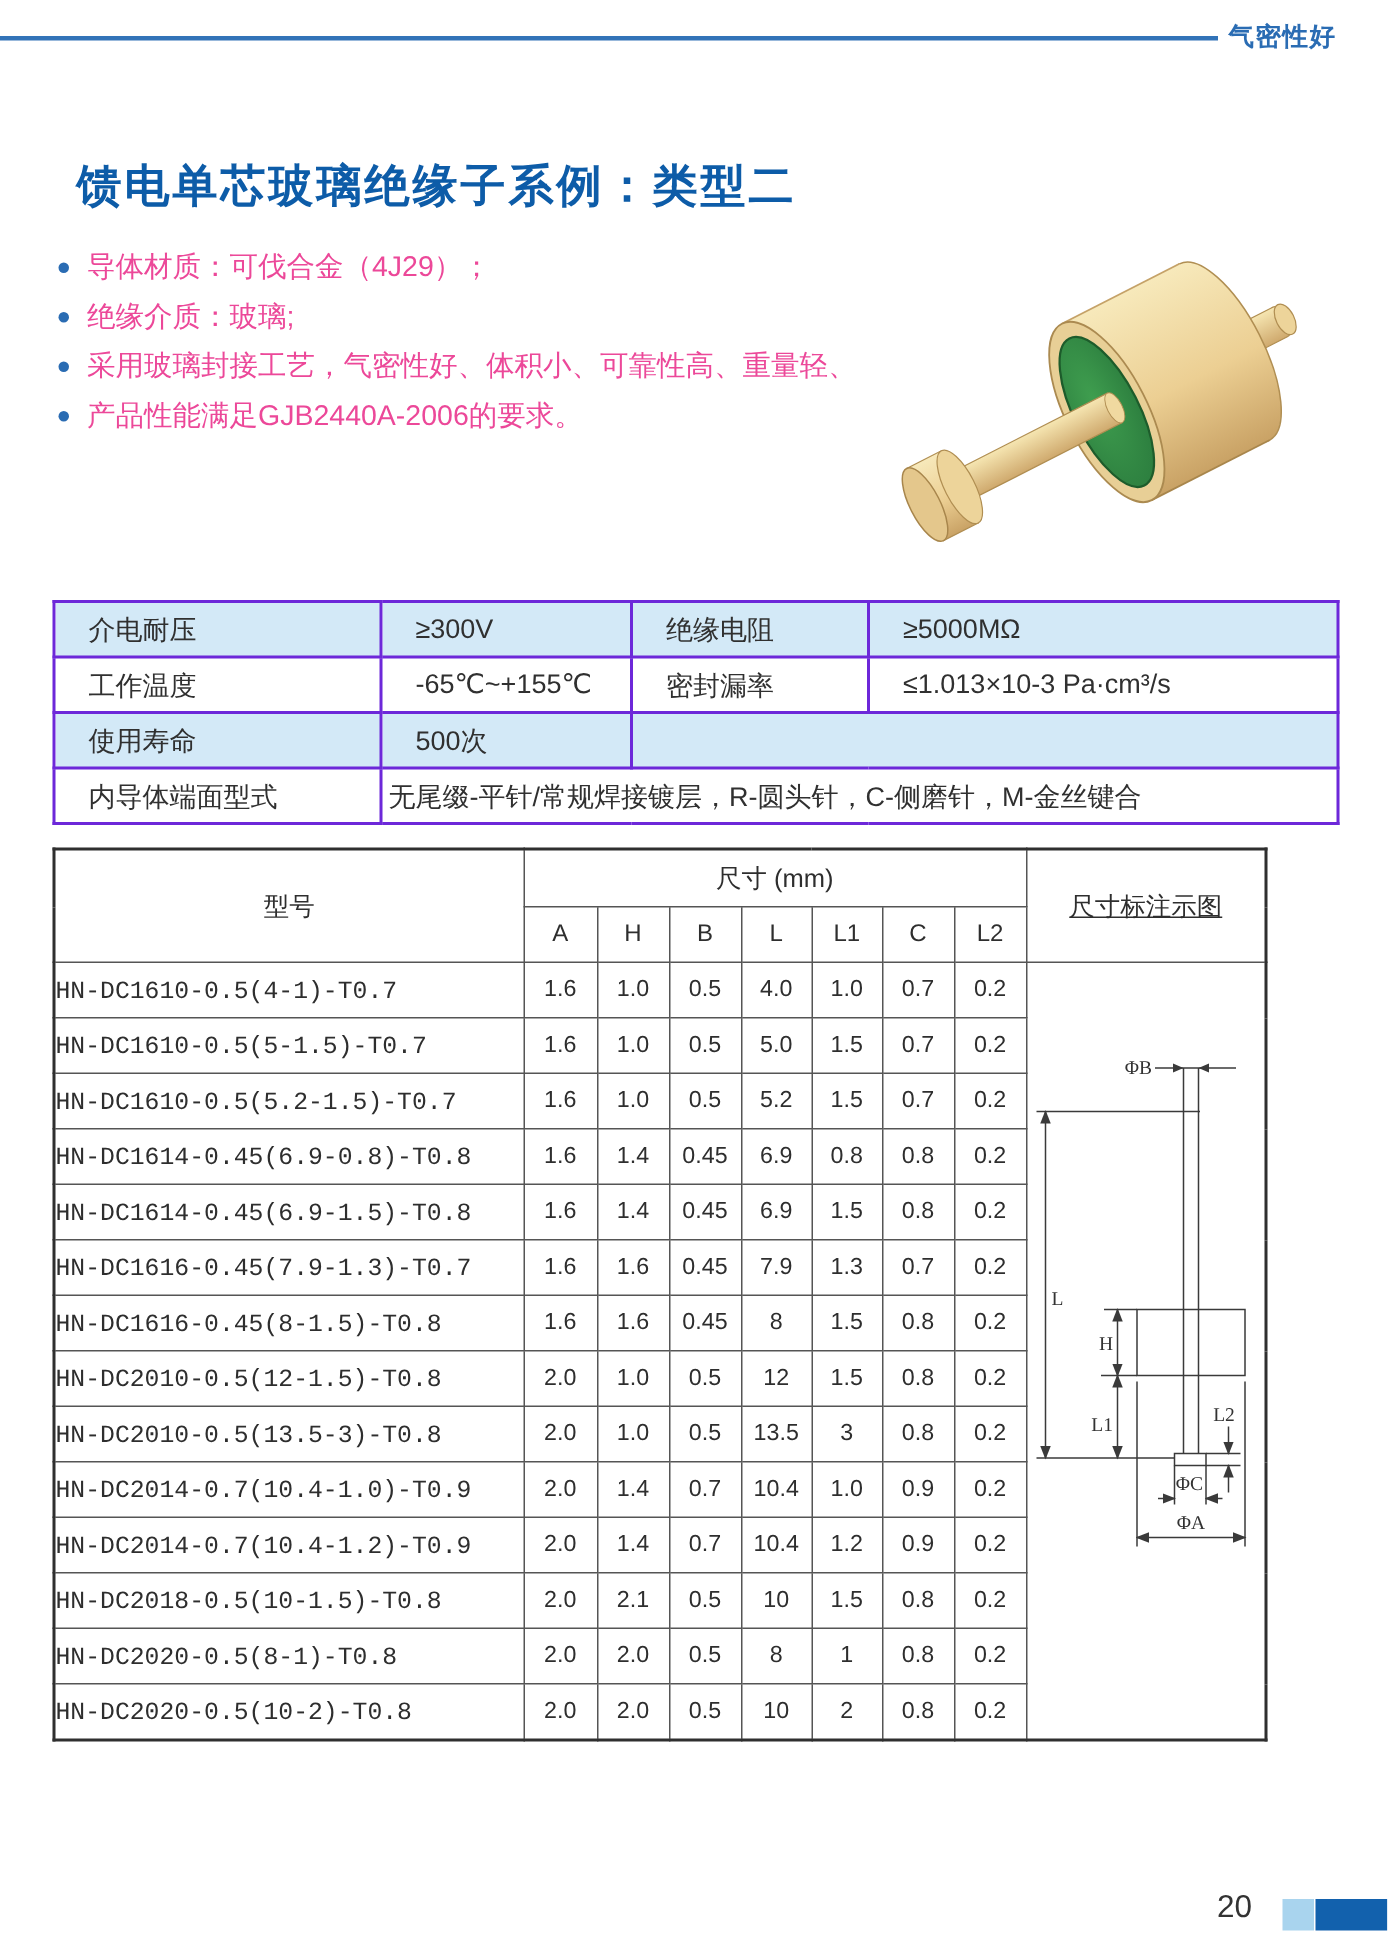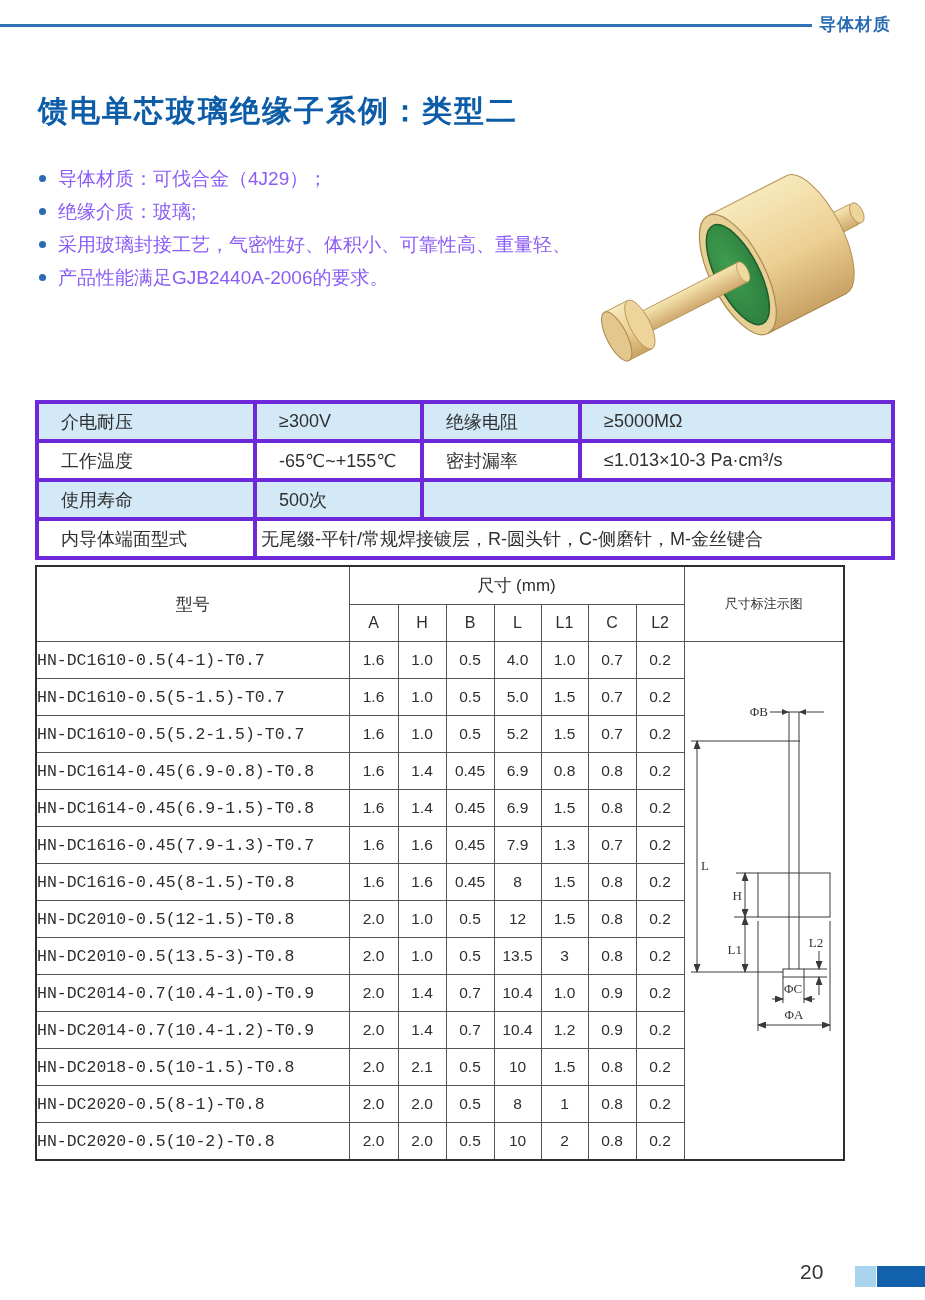--- a/index.html
+++ b/index.html
@@ -5,62 +5,62 @@
   html,body { margin:0; padding:0; background:#ffffff; }
   .page {
     position:relative; width:925px; height:1300px; background:#ffffff;
     font-family:"Liberation Sans","DejaVu Sans",sans-serif; overflow:hidden;
     color:#3a3a3a;
   }
   
   .header-rule { position:absolute; left:0; top:24px; width:812px; height:3px; background:var(--line-blue,#3273b8); }
   .brand { position:absolute; left:819px; top:13px; font-size:17px; font-weight:700; color:var(--brand-blue,#2a6cb3); letter-spacing:1px; }
   
-  .title { position:absolute; left:35px; top:88px; margin:3px; font-size:30px; font-weight:700;
+  .title { position:absolute; left:35px; top:88px; margin:16px; font-size:30px; font-weight:700;
            color:var(--accent-blue,#0d5ca8); letter-spacing:2px; }
   
   .features { position:absolute; left:37px; top:162px; width:560px; list-style:none; margin:0; padding:0; }
-  .features li { position:relative; font-size:19px; line-height:33px; color:#8b5cf6; padding-left:21px; }
+  .features li { position:relative; font-size:19px; line-height:33px; color:#ec4899; padding-left:21px; }
   .features .dot { position:absolute; left:2px; top:13px; width:7px; height:7px; border-radius:50%;
                    background:var(--brand-blue,#2a6cb3); }
   
   .product-figure { position:absolute; left:575px; top:156px; width:325px; height:222px; }
   
   .spec-table { position:absolute; left:35px; top:400px; width:856px; border-collapse:collapse;
                 table-layout:fixed; font-size:18px; color:#303030; border:2px solid #2f2f2f; }
-  .spec-table td { border:4px solid #6d28d9; height:35px; padding:0 4px 0 22px; overflow:hidden; white-space:nowrap; }
+  .spec-table td { border:2px solid #6d28d9; height:35px; padding:0 4px 0 22px; overflow:hidden; white-space:nowrap; }
   .spec-table tr.blue td { background:var(--row-blue,#d3e9f7); }
   .spec-table td.center { text-align:left; padding:0 4px; }
   
   .dims-table { position:absolute; left:35px; top:565px; width:809px; border-collapse:collapse;
                 table-layout:fixed; color:#2e2e2e; border:2px solid #2f2f2f; }
   .dims-table td { border:1px solid #555; text-align:center; height:36px; font-size:15.5px;
                    padding:0; overflow:hidden; white-space:nowrap; }
   .dims-table td.hdr { font-size:17px; }
   .dims-table td.hdr-small { font-size:16px; }
   .dims-table td.model-cell { text-align:left; font-size:16.5px;font-family:Liberation Mono, monospace; }
   .dims-table td.diagram-cell { vertical-align:top; padding:0; }
-  .dims-table td.diagram-hdr { font-size:13px; }
-  
-  .footer-page { position:absolute; left:800px; top:1260px; width:46px; text-align:left;
+  .dims-table td.diagram-hdr { font-size:17px;text-decoration:underline; }
+  
+  .footer-page { position:absolute; left:800px; top:1260px; width:46px; text-align:center;
                  font-size:21px; color:#333; }
   .footer-sq-light { position:absolute; left:855px; top:1266px; width:21px; height:21px;
                      background:var(--footer-light,#a9d4ee); }
   .footer-sq-dark { position:absolute; left:877px; top:1266px; width:48px; height:21px;
                     background:var(--footer-dark,#1261ad); }
   
   .dim-label { font-family:"Liberation Serif","DejaVu Serif",serif; font-size:13px; fill:#333; }
 </style>
 </head>
 <body>
 
 <div class="page">
 
   <div class="header-rule"></div>
-  <div class="brand">导体材质</div>
+  <div class="brand">气密性好</div>
 
   <h1 class="title">馈电单芯玻璃绝缘子系例：类型二</h1>
 
   <ul class="features" id="features">
       <li><span class="dot"></span><span>导体材质：可伐合金（4J29）；</span></li>
       <li><span class="dot"></span><span>绝缘介质：玻璃;</span></li>
       <li><span class="dot"></span><span>采用玻璃封接工艺，气密性好、体积小、可靠性高、重量轻、</span></li>
       <li><span class="dot"></span><span>产品性能满足GJB2440A-2006的要求。</span></li>
     </ul>
 

